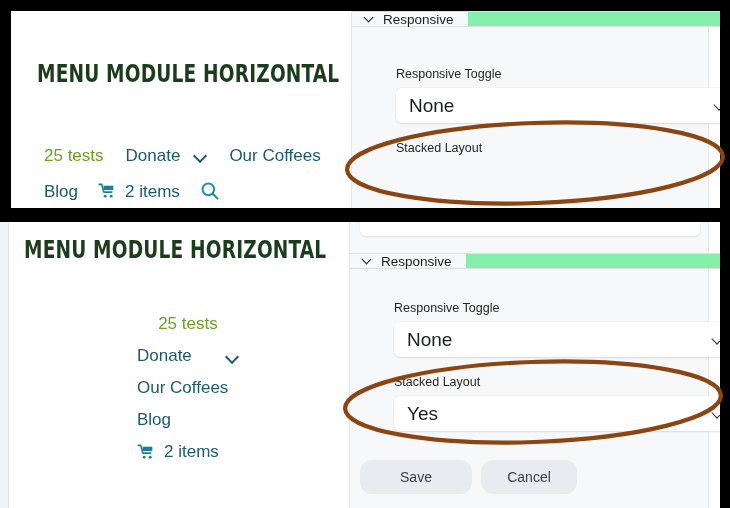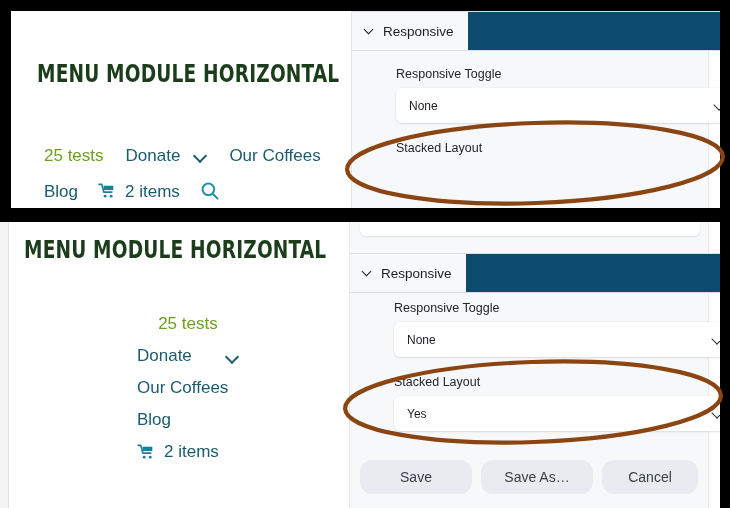--- a/index.html
+++ b/index.html
@@ -151,23 +151,23 @@
     width: 340px; height: 40px;
     background: #ffffff;
     border-radius: 6px;
     box-shadow: 0 1px 2px rgba(0,0,0,.10);
   }
 
   
   .section-head {
     position: absolute;
     left: 0;
-    height: 40px;
+    height: 16px;
     width: 100%;
-    background: #0c4a6e;
+    background: #86efac;
     border-top: 1px solid #dcdee3;
     border-bottom: 1px solid #dcdee3;
     box-sizing: border-box;
   }
   .section-head .tab {
     position: absolute;
     left: 0; top: 0;
     height: 100%;
     padding: 0 14px 0 12px;
     background: #f7f8fa;
@@ -213,21 +213,21 @@
     background: #ffffff;
     border-radius: 6px;
     box-shadow: 0 1px 2px rgba(16,24,40,.10), 0 0 0 0.5px rgba(16,24,40,.04);
     display: flex;
     align-items: center;
     justify-content: space-between;
     padding: 0 13px 0 13px;
     box-sizing: border-box;
   }
   .select-value {
-    font-size: 12px;
+    font-size: 19px;
     color: #1b1d20;
   }
   .chev-dd {
     display: inline-block;
     width: 12px; height: 12px;
     position: relative;
   }
   .chev-dd::before {
     content: "";
     position: absolute;
@@ -398,21 +398,20 @@
       <div class="field" style="top:153px;">
         <span class="field-label">Stacked Layout</span>
         <div class="select">
           <span class="select-value">Yes</span>
           <span class="chev-dd"></span>
         </div>
       </div>
 
       <div class="actions" style="top:238px;">
         <div class="btn btn-w1">Save</div>
-        <div class="btn btn-w2">Save As…</div>
         <div class="btn btn-w3">Cancel</div>
       </div>
     </div>
   </div>
 
   <svg class="annot" style="left:0; top:0;" width="730" height="508">
     <ellipse cx="535" cy="163" rx="188" ry="40" fill="none" stroke="#8b4513" stroke-width="4.2" transform="rotate(-2 535 163)"></ellipse>
     <ellipse cx="533" cy="402" rx="188" ry="40" fill="none" stroke="#8b4513" stroke-width="4.2" transform="rotate(-2 533 402)"></ellipse>
   </svg>
 

